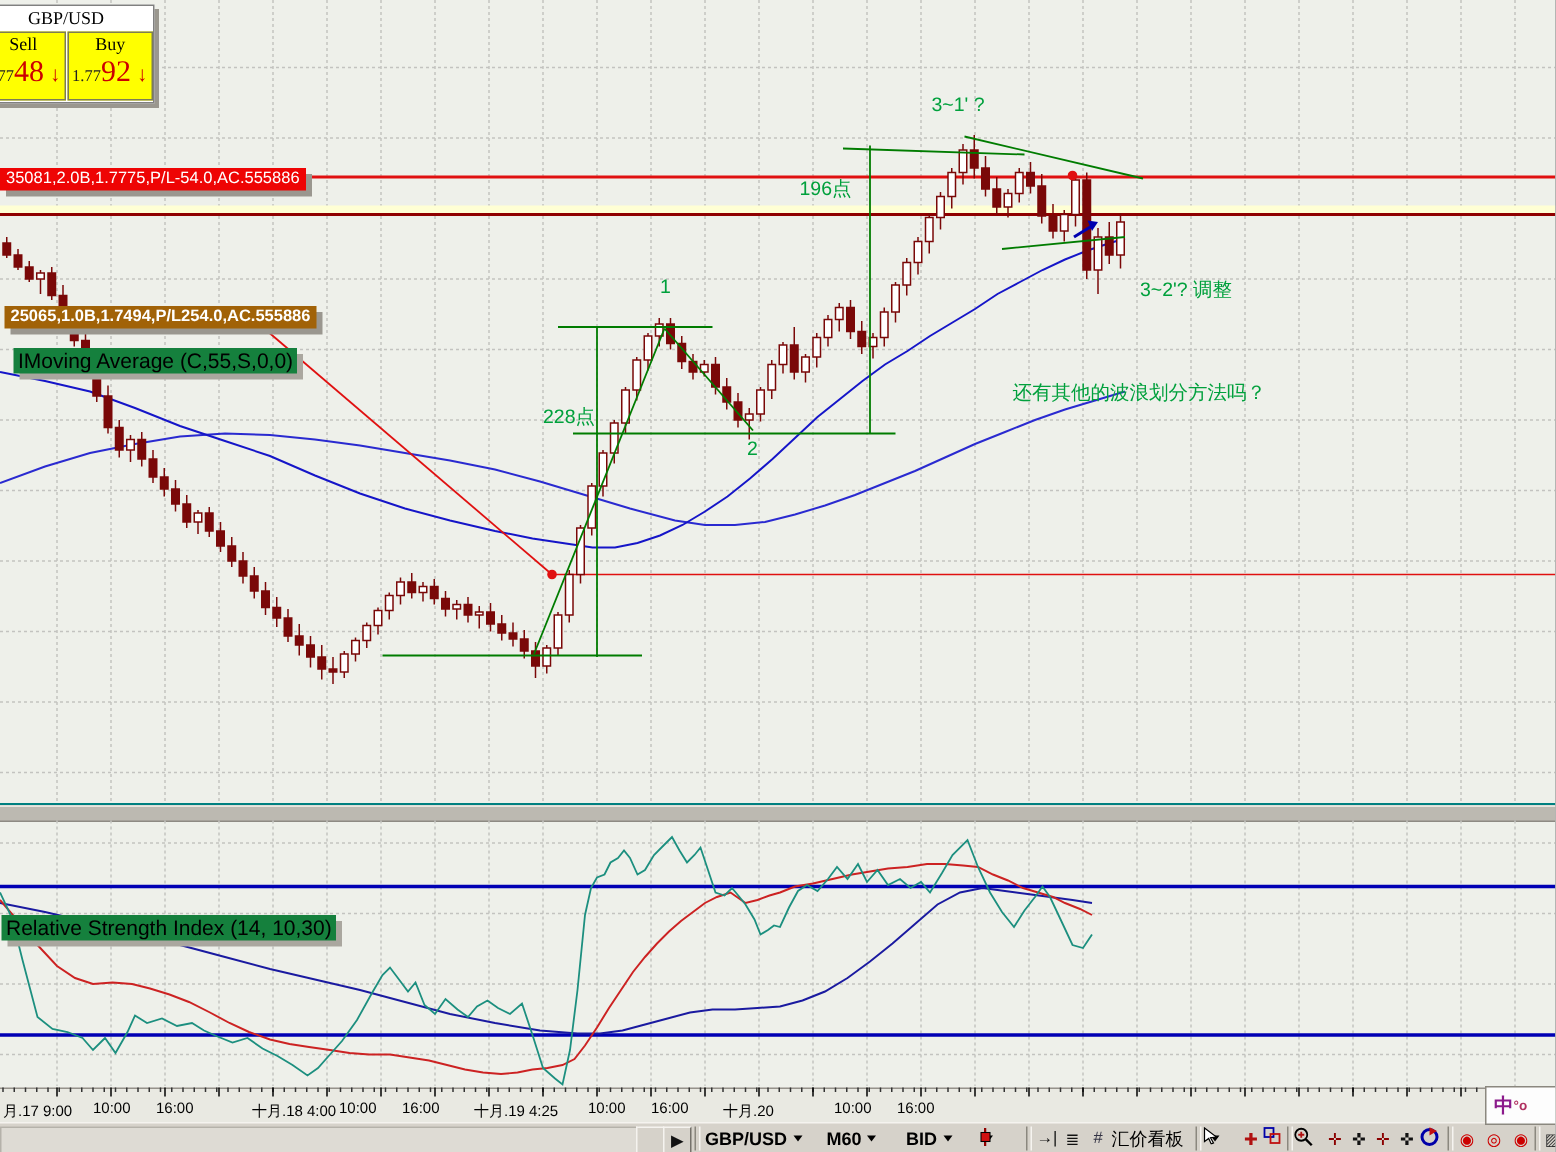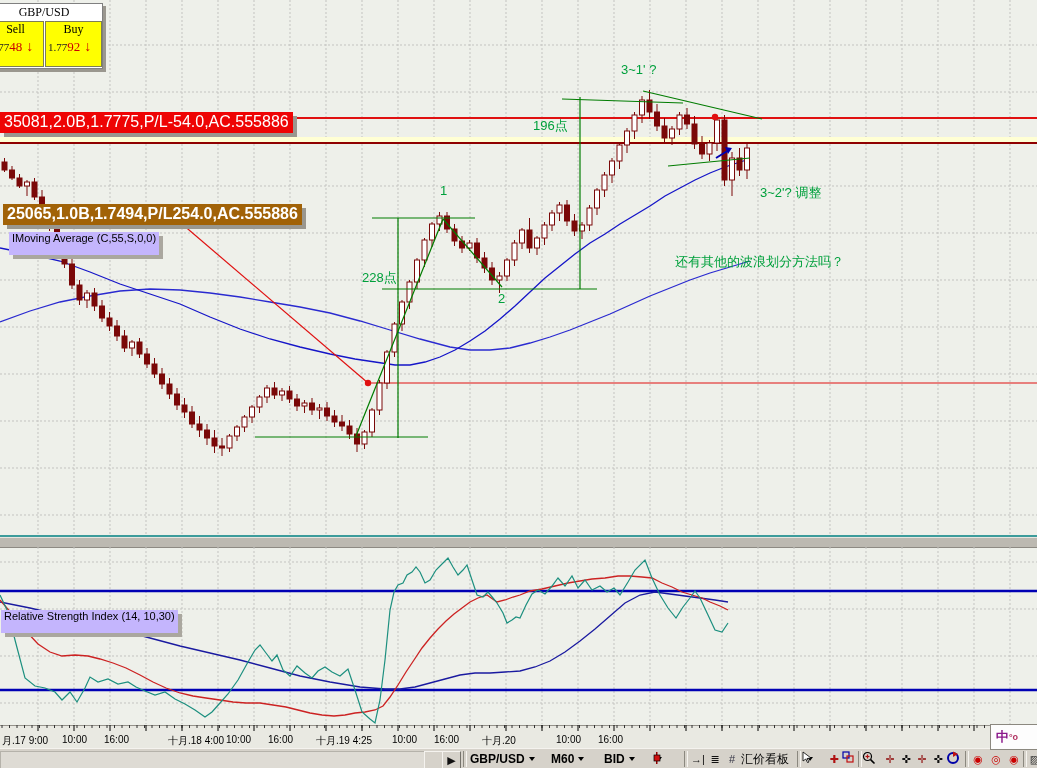--- a/index.html
+++ b/index.html
@@ -7,27 +7,27 @@
     background:#eef0ea;font-family:"Liberation Sans","DejaVu Sans",sans-serif;}
   .abs{position:absolute;}
   
   #quote{left:-15px;top:3px;width:116px;height:64px;background:#fff;
     border:1px solid #808080;box-shadow:3px 3px 0 #9a978f;font-family:"Liberation Serif","DejaVu Serif",serif;}
   #quote .hdr{text-align:center;font-size:12px;color:#000;padding-top:1px;}
   .qcell{position:absolute;top:17px;width:55px;height:44px;background:#ffff00;border:1px solid #7d7d55;}
   .qcell .cap{text-align:center;font-size:12px;color:#000;}
   .qcell .price{white-space:nowrap;padding-left:2px;}
   .qpfx{font-size:11px;color:#222;}
-  .qbig{font-size:13px;color:#cc0000;}
+  .qbig{font-size:20px;color:#cc0000;}
   .qarrow{color:#cc0000;font-size:14px;font-weight:bold;}
   
-  .tagbox{font-size:16px;color:#fff;padding:1px 4px 2px 4px;white-space:nowrap;box-shadow:4px 4px 0 #9a978f;}
+  .tagbox{font-size:11px;color:#fff;padding:1px 4px 2px 4px;white-space:nowrap;box-shadow:4px 4px 0 #9a978f;}
   #selltag{left:0;top:112px;background:#ee0404;}
   #buytag{left:3px;top:204px;background:#a16207;font-weight:bold;}
-  .indlabel{font-size:11px;color:#000;background:#c4b5fd;padding:0 3px 11px 3px;white-space:nowrap;box-shadow:4px 4px 0 #aaa79f;}
+  .indlabel{font-size:14px;color:#000;background:#15803d;padding:0 3px 1px 3px;white-space:nowrap;box-shadow:4px 4px 0 #aaa79f;}
   
   .grn{color:#00a03c;font-size:13px;white-space:nowrap;font-family:"Liberation Sans","DejaVu Sans",sans-serif;}
   
   #split1{left:0;top:537px;width:1037px;height:9px;background:#bcb9b1;border-top:1px solid #e8e6e0;border-bottom:1px solid #8d8a83;}
   #axis{left:0;top:725px;width:1037px;height:23px;background:#e9e9e2;border-top:1px solid #95928b;}
   .tlabel{position:absolute;top:8px;font-size:10px;color:#000;white-space:nowrap;}
   
   #toolbar{left:0;top:748px;width:1037px;height:20px;background:#d6d2ca;border-top:1px solid #f5f3ef;}
   .tbtn{position:absolute;top:2px;height:16px;background:#d6d2ca;border:1px solid;border-color:#f5f3ef #75726b #75726b #f5f3ef;
         font-size:11px;display:flex;align-items:center;justify-content:center;color:#111;}

